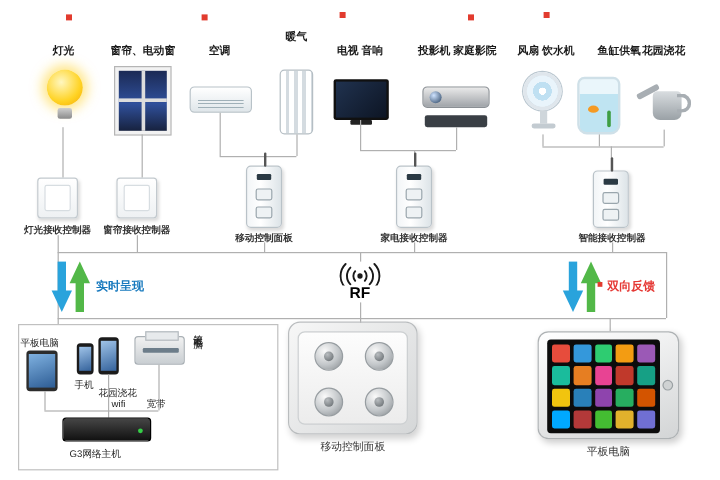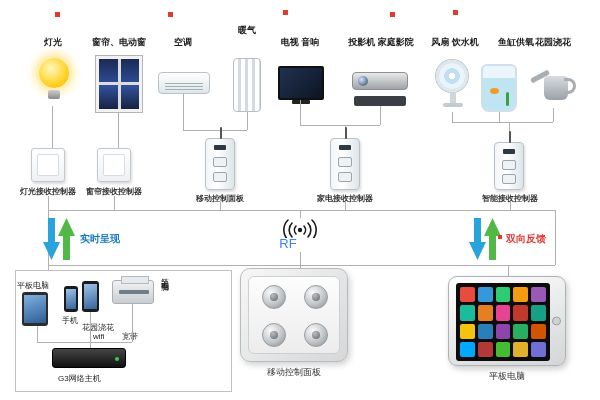--- a/index.html
+++ b/index.html
@@ -8,21 +8,21 @@
          font-family:"Liberation Sans","DejaVu Sans",sans-serif;color:#222}
 
   
   .clbl{position:absolute;font-size:9px;font-weight:bold;color:#1a1a1a;white-space:nowrap;transform:translateX(-50%)}
   .rlbl{position:absolute;font-size:8px;font-weight:bold;color:#333;white-space:nowrap;transform:translateX(-50%)}
   .blbl{position:absolute;font-size:9px;color:#333;white-space:nowrap;transform:translateX(-50%)}
   .slbl{position:absolute;font-size:8px;color:#222;white-space:nowrap}
   .vtext{writing-mode:vertical-rl;letter-spacing:1px}
   .flow-left{position:absolute;left:80px;top:232px;font-size:10px;font-weight:bold;color:#1779be;white-space:nowrap}
   .flow-right{position:absolute;left:506px;top:232px;font-size:10px;font-weight:bold;color:#e53935;white-space:nowrap}
-  .rf-label{position:absolute;left:288px;top:236px;transform:translateX(-50%);font-size:13px;font-weight:normal;color:#3b82f6}
+  .rf-label{position:absolute;left:300px;top:236px;transform:translateX(-50%);font-size:13px;font-weight:bold;color:#000000}
 
   
   .line{position:absolute;background:#b0b0b0}
   .hline{height:1px}
   .vline{width:1px}
   .mark{position:absolute;width:5px;height:5px;background:#e23b2e}
 
   
   .bulb{position:absolute;left:38px;top:56px;width:32px;height:50px}
   .bulb .globe{width:30px;height:30px;border-radius:50%;margin:2px auto 0;

